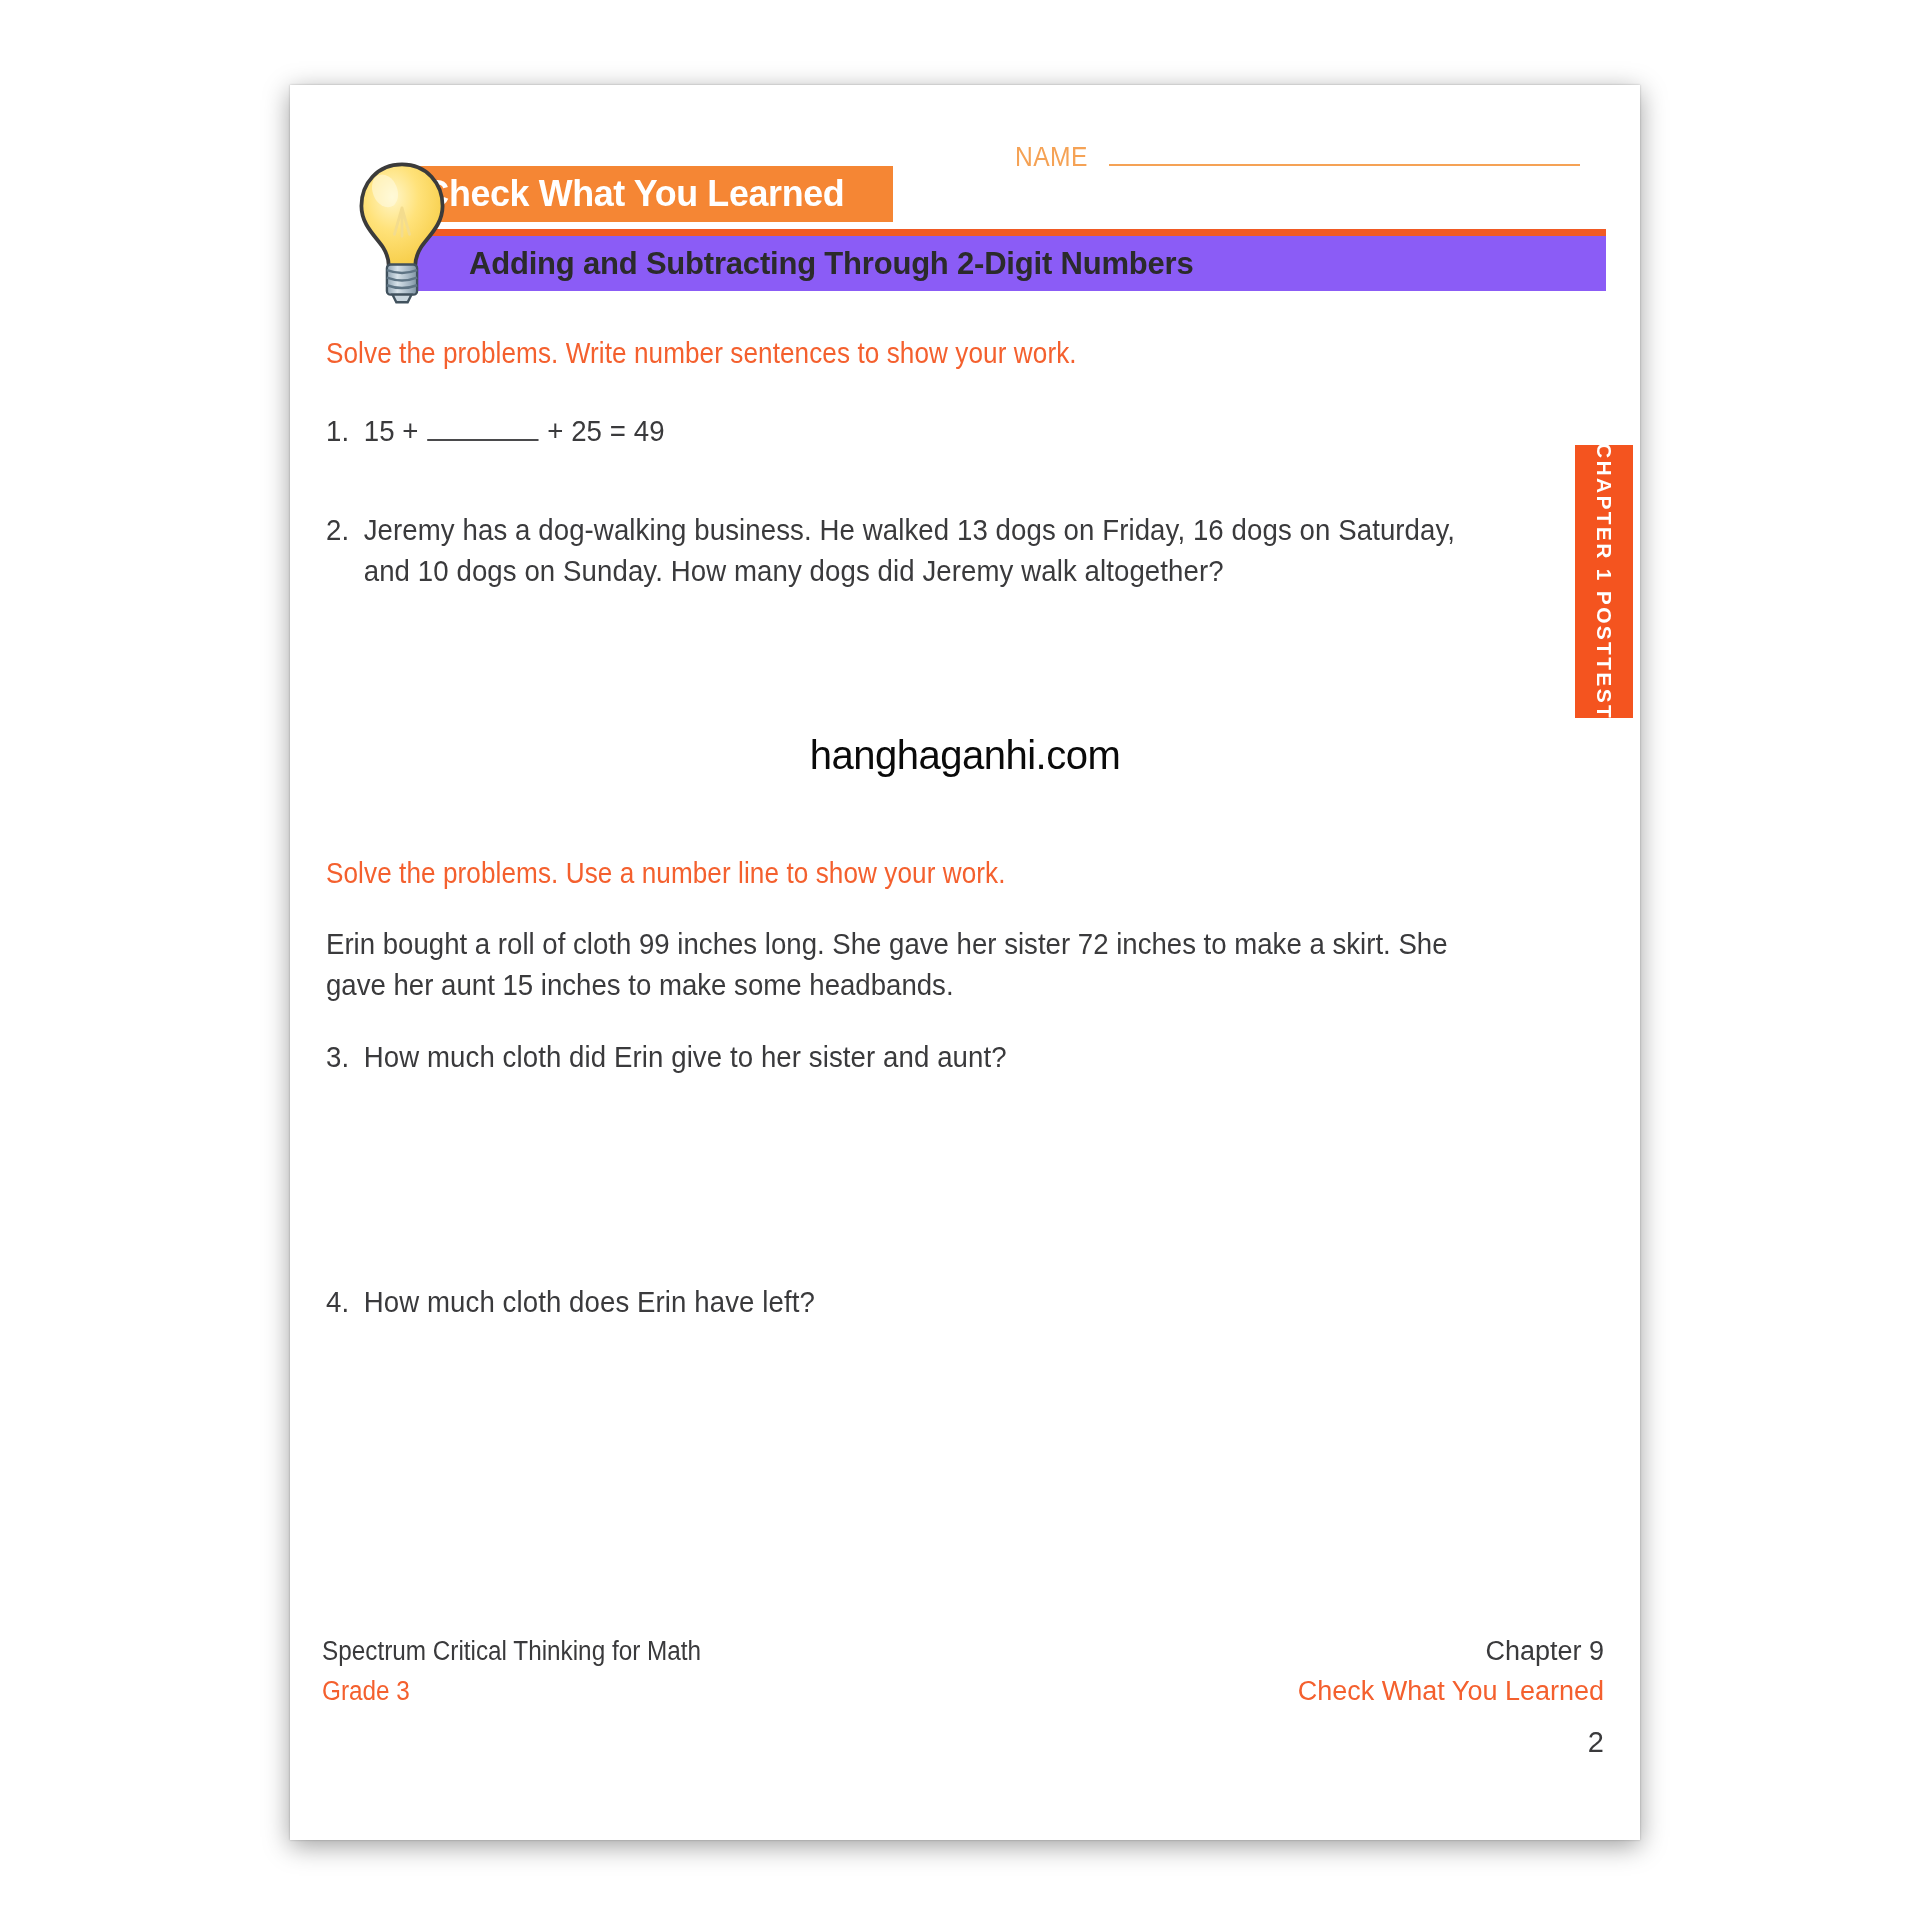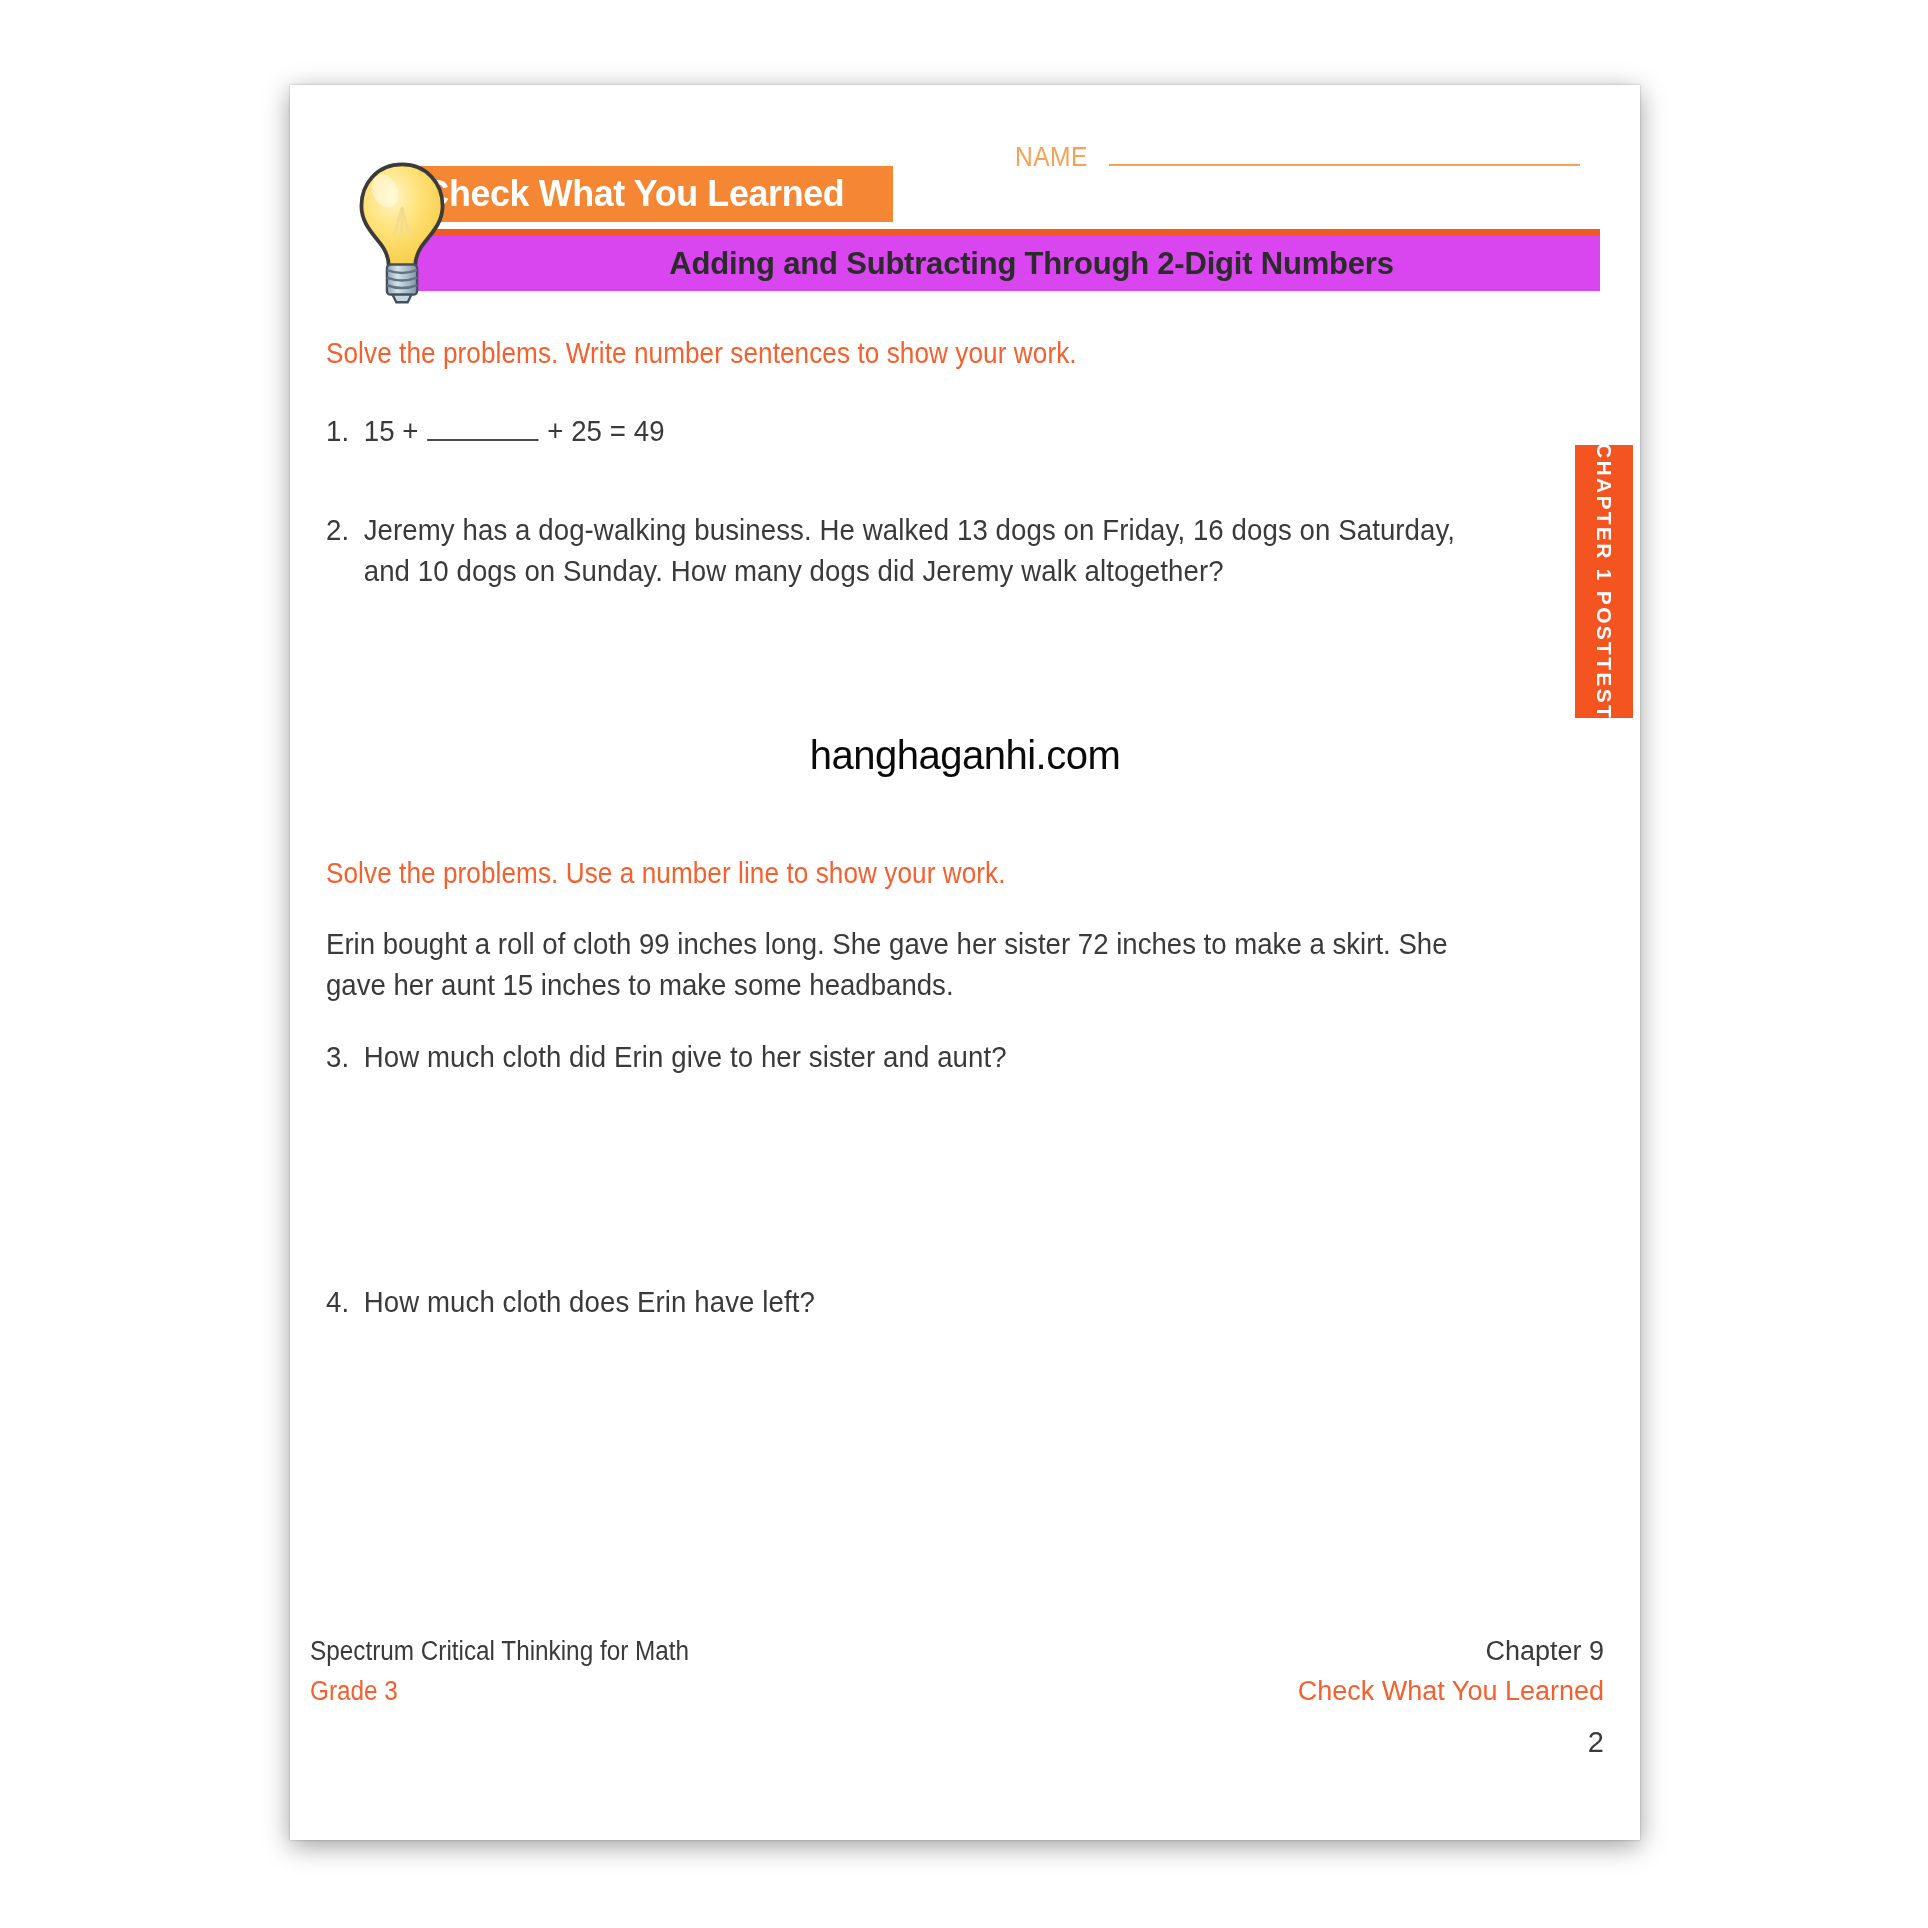--- a/index.html
+++ b/index.html
@@ -85,30 +85,29 @@
     font-size: 37px;
     letter-spacing: -0.4px;
     padding-left: 21px;
     white-space: nowrap;
     transform: scaleX(0.97);
     transform-origin: left center;
   }
 
   .subtitle-band {
     position: absolute;
-    left: 71px;
+    left: 77px;
     top: 63px;
     width: 1203px;
     height: 62px;
-    background: #d946ef;
+    background: #8b5cf6;
     border-top: 7.5px solid #F15A24;
     box-sizing: border-box;
     display: flex;
     align-items: center;
-    justify-content: center;
   }
   .subtitle-text {
     color: #2b2b2b;
     font-family: "Liberation Sans", sans-serif;
     font-weight: bold;
     font-size: 31px;
     letter-spacing: -0.2px;
     padding-left: 66px;
     white-space: nowrap;
   }
@@ -220,21 +219,21 @@
     font-weight: bold;
     font-size: 21px;
     letter-spacing: 2.3px;
     white-space: nowrap;
   }
 
   
   .footer {
     position: absolute;
     bottom: 68px;
-    left: 20px;
+    left: 32px;
     right: 36px;
     height: 141px;
   }
   .footer-left, .footer-right {
     position: absolute;
     font-family: "Liberation Sans Narrow", "Liberation Sans", sans-serif;
     font-size: 27px;
     line-height: 40px;
     transform-origin: left top;
   }

